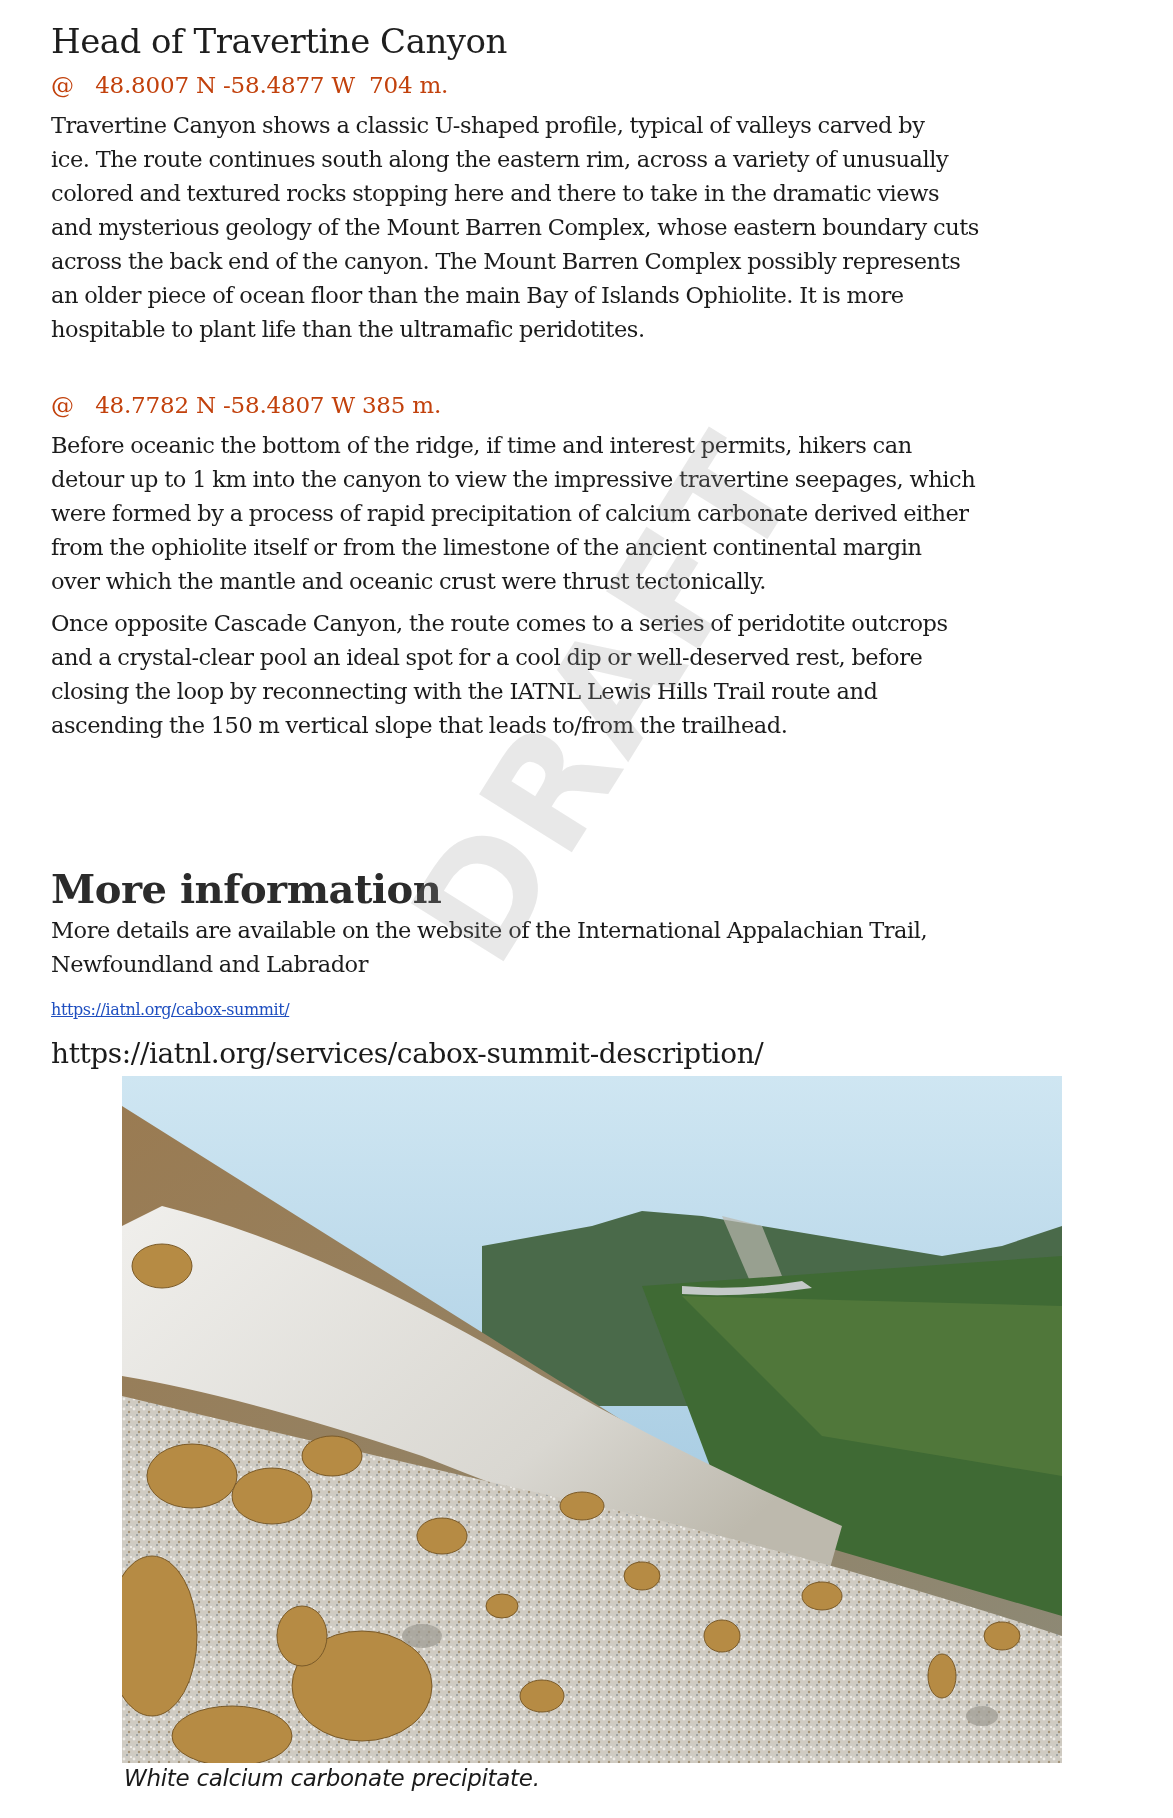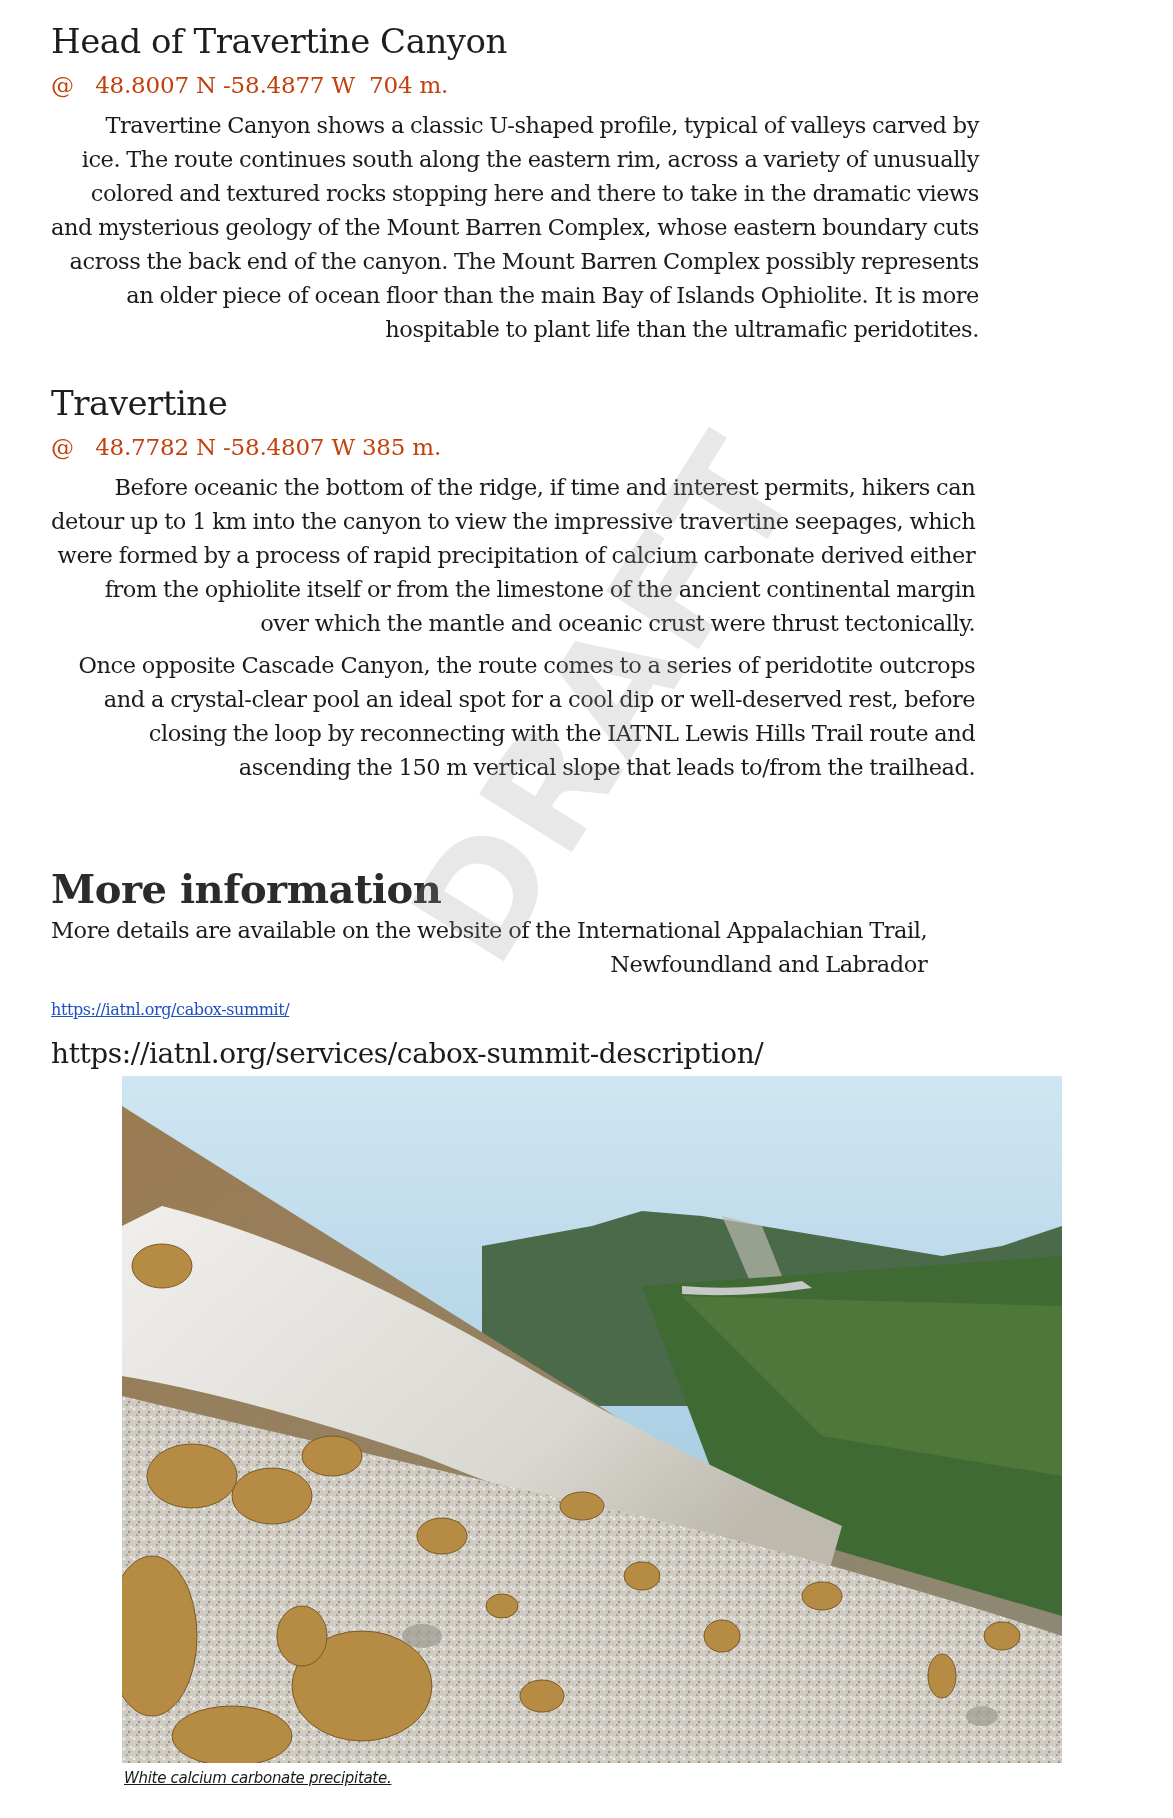--- a/index.html
+++ b/index.html
@@ -44,21 +44,20 @@
       margin: 8px 0 8px 0;
       white-space: pre;
       letter-spacing: -0.2px;
     }
     .para {
       font-size: 22.5px;
       line-height: 34px;
       margin: 0 0 8px 0;
       letter-spacing: -0.45px;
       word-spacing: -0.5px;
-      text-align: right;
     }
     .para span.line {
       display: block;
       white-space: nowrap;
     }
     .link {
       font-size: 16px;
       line-height: 34px;
       color: #1f4fc0;
       text-decoration: underline;
@@ -88,25 +87,24 @@
       overflow: hidden;
       background: #cfe3ee;
     }
     .photo svg { display: block; }
     .caption {
       position: absolute;
       left: 124px;
       top: 1765px;
       font-family: "DejaVu Sans", "Liberation Sans", sans-serif;
       font-style: italic;
-      font-size: 15px;
+      font-size: 23px;
       line-height: 26px;
       color: #1a1a1a;
       letter-spacing: -0.3px;
-      text-decoration: underline;
     }
 
     
     .watermark {
       position: absolute;
       left: 330px;
       top: 650px;
       width: 520px;
       text-align: center;
       font-family: "DejaVu Sans", "Liberation Sans", sans-serif;
@@ -134,21 +132,20 @@
       <span class="line">ice. The route continues south along the eastern rim, across a variety of unusually</span>
       <span class="line">colored and textured rocks stopping here and there to take in the dramatic views</span>
       <span class="line">and mysterious geology of the Mount Barren Complex, whose eastern boundary cuts</span>
       <span class="line">across the back end of the canyon. The Mount Barren Complex possibly represents</span>
       <span class="line">an older piece of ocean floor than the main Bay of Islands Ophiolite.  It is more</span>
       <span class="line">hospitable to plant life than the ultramafic peridotites.</span>
     </div>
   </section>
 
   <section id="sec2">
-    <h2 class="heading">Travertine</h2>
     <div class="coords">@   48.7782 N -58.4807 W 385 m.</div>
     <div class="para">
       <span class="line">Before oceanic the bottom of the ridge, if time and interest permits, hikers can</span>
       <span class="line">detour up to 1 km into the canyon to view the impressive travertine seepages, which</span>
       <span class="line">were formed by a process of rapid precipitation of calcium carbonate derived either</span>
       <span class="line">from the ophiolite itself or  from the limestone of the ancient continental margin</span>
       <span class="line">over which the mantle and oceanic crust were thrust tectonically.</span>
     </div>
     <div class="para">
       <span class="line">Once opposite Cascade Canyon, the route comes to a series of peridotite outcrops</span>

